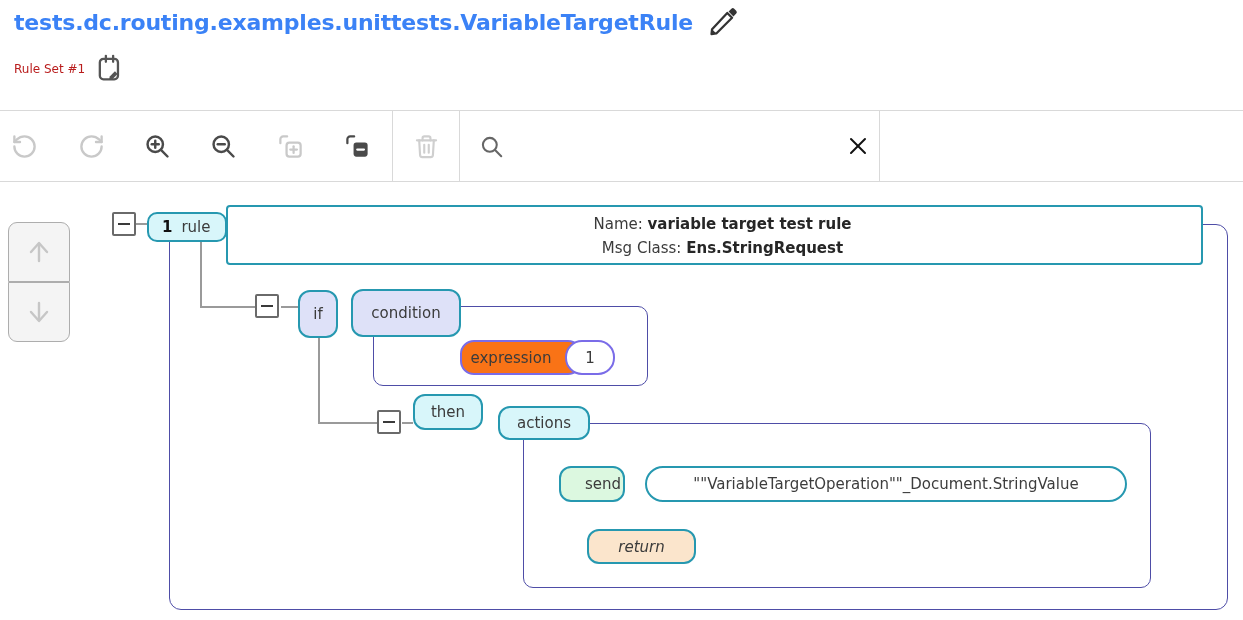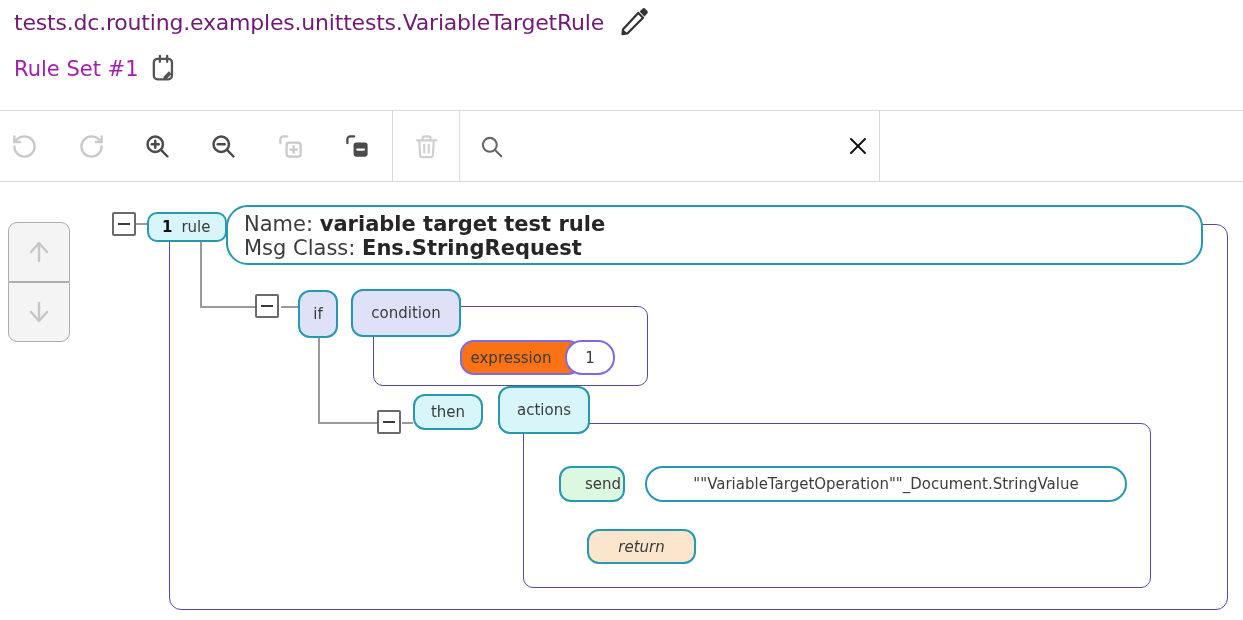--- a/index.html
+++ b/index.html
@@ -4,23 +4,23 @@
 <style>
   html,body{margin:0;padding:0;}
   body{
     width:1243px;height:620px;position:relative;overflow:hidden;
     background:#ffffff;font-family:"DejaVu Sans","Liberation Sans",sans-serif;
     -webkit-font-smoothing:antialiased;
   }
   .abs{position:absolute;}
   
   .title-row{left:14px;top:6px;display:flex;align-items:center;gap:14px;}
-  .page-title{font-size:22px;color:#701a75;font-weight:400;letter-spacing:-0.2px;white-space:nowrap;}
+  .page-title{font-size:22px;color:#3b82f6;font-weight:700;letter-spacing:-0.2px;white-space:nowrap;}
   .subtitle-row{left:14px;top:54px;display:flex;align-items:center;gap:10px;}
-  .subtitle{font-size:21px;color:#a21caf;white-space:nowrap;}
+  .subtitle{font-size:12px;color:#b91c1c;white-space:nowrap;}
   
   .toolbar{left:0;top:110px;width:1243px;height:72px;background:#fff;
     border-top:1px solid #d9d9d9;border-bottom:1px solid #d9d9d9;box-sizing:border-box;}
   .tb-btn{position:absolute;top:50%;transform:translate(-50%,-50%);width:40px;height:40px;
     display:flex;align-items:center;justify-content:center;background:none;border:none;padding:0;cursor:pointer;}
   .tb-div{position:absolute;top:0;width:1px;height:70px;background:#d9d9d9;}
   .search-input{position:absolute;left:516px;top:16px;width:320px;height:38px;border:none;outline:none;
     font-size:16px;font-family:inherit;color:#333;background:transparent;}
   
   .nav-box{left:8px;top:222px;width:62px;height:120px;}
@@ -36,22 +36,22 @@
   .pill.center{justify-content:center;}
   .cyan{background:#d8f6fa;}
   .lav{background:#dee1f8;}
   .exp{background:#f97316;border-color:#7a6ce8;border-radius:14px;}
   .green{background:#dcf8e0;}
   .peach{background:#fbe5cc;font-style:italic;}
   .white-pill{background:#ffffff;z-index:3;}
   .collapse-box{width:24px;height:24px;background:#fff;border:2.4px solid #6a6a6a;border-radius:2px;
     z-index:3;box-sizing:border-box;display:flex;align-items:center;justify-content:center;padding:0;cursor:pointer;}
   .collapse-box .minus{width:12px;height:2.4px;background:#3a3a3a;display:block;}
-  .name-box{background:#fff;border:2px solid #2698b0;border-radius:22px;z-index:2;box-sizing:border-box;
-    font-size:21px;color:#3b3b3b;line-height:24px;padding:5px 0 0 16px;}
+  .name-box{background:#fff;border:2px solid #2698b0;border-radius:4px;z-index:2;box-sizing:border-box;
+    font-size:15px;color:#3b3b3b;line-height:24px;padding:5px 0 0 16px;text-align:center;}
   .name-box b{color:#262626;}
   svg{display:block;}
 </style>
 </head>
 <body>
 
 <div class="abs title-row">
   <span class="page-title">tests.dc.routing.examples.unittests.VariableTargetRule</span>
   <span>
     <svg width="32" height="32" viewBox="0 0 24 24">
@@ -206,21 +206,21 @@
 <div class="abs pill exp center" style="left:460px;top:340px;width:122px;height:35px;padding-right:20px">
   <span>expression</span>
 </div>
 <div class="abs pill white-pill center" style="left:565px;top:340px;width:50px;height:35px;border-color:#7a6ce8;border-radius:17px">
   <span>1</span>
 </div>
 
 <div class="abs pill cyan center" style="left:413px;top:394px;width:70px;height:36px">
   <span>then</span>
 </div>
-<div class="abs pill cyan center" style="left:498px;top:386px;width:92px;height:48px">
+<div class="abs pill cyan center" style="left:498px;top:406px;width:92px;height:34px">
   <span>actions</span>
 </div>
 
 <div class="abs pill green" style="left:559px;top:466px;width:66px;height:36px;padding-left:24px">
   <span>send</span>
 </div>
 <div class="abs pill white-pill center" style="left:645px;top:466px;width:482px;height:36px;border-radius:18px;color:#3d3d3d">
   <span>""VariableTargetOperation""_Document.StringValue</span>
 </div>
 <div class="abs pill peach center" style="left:587px;top:529px;width:109px;height:35px">

